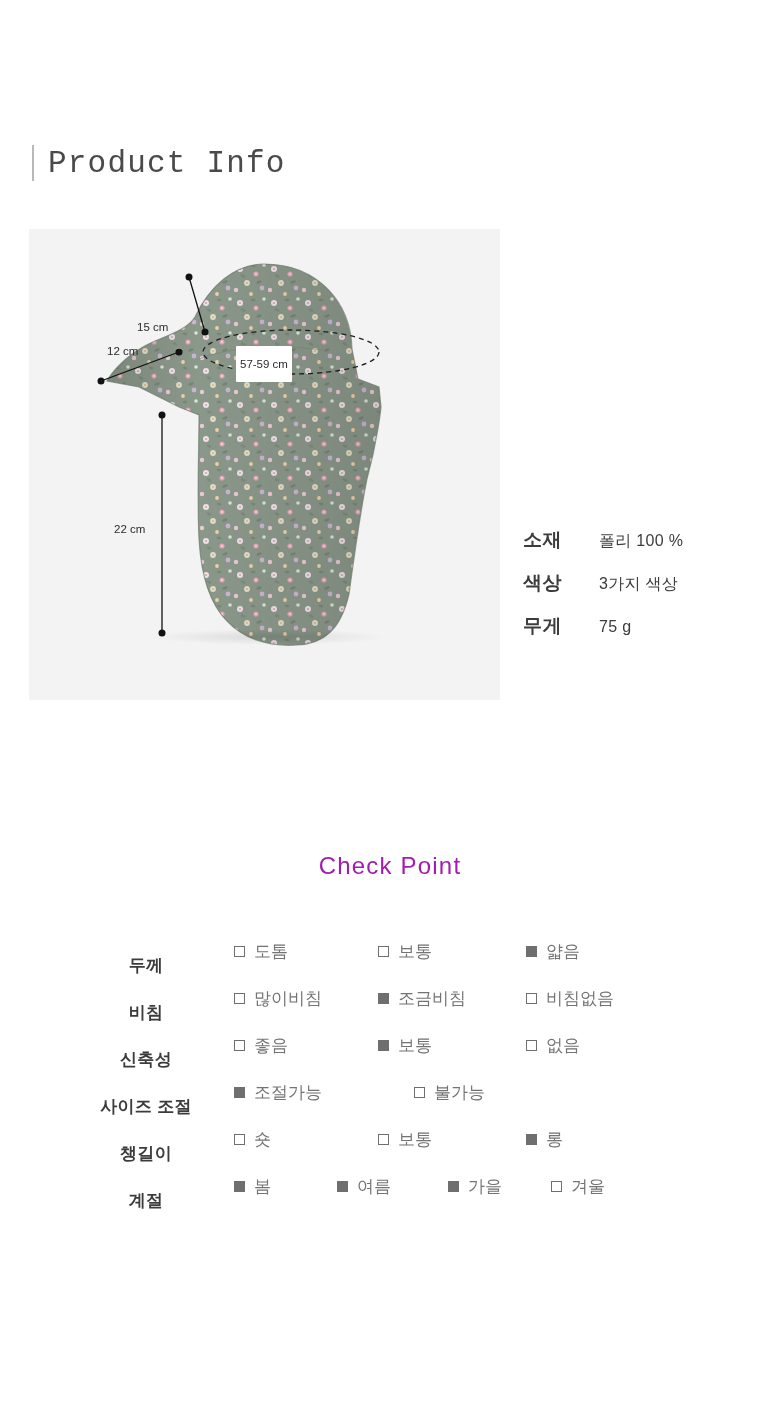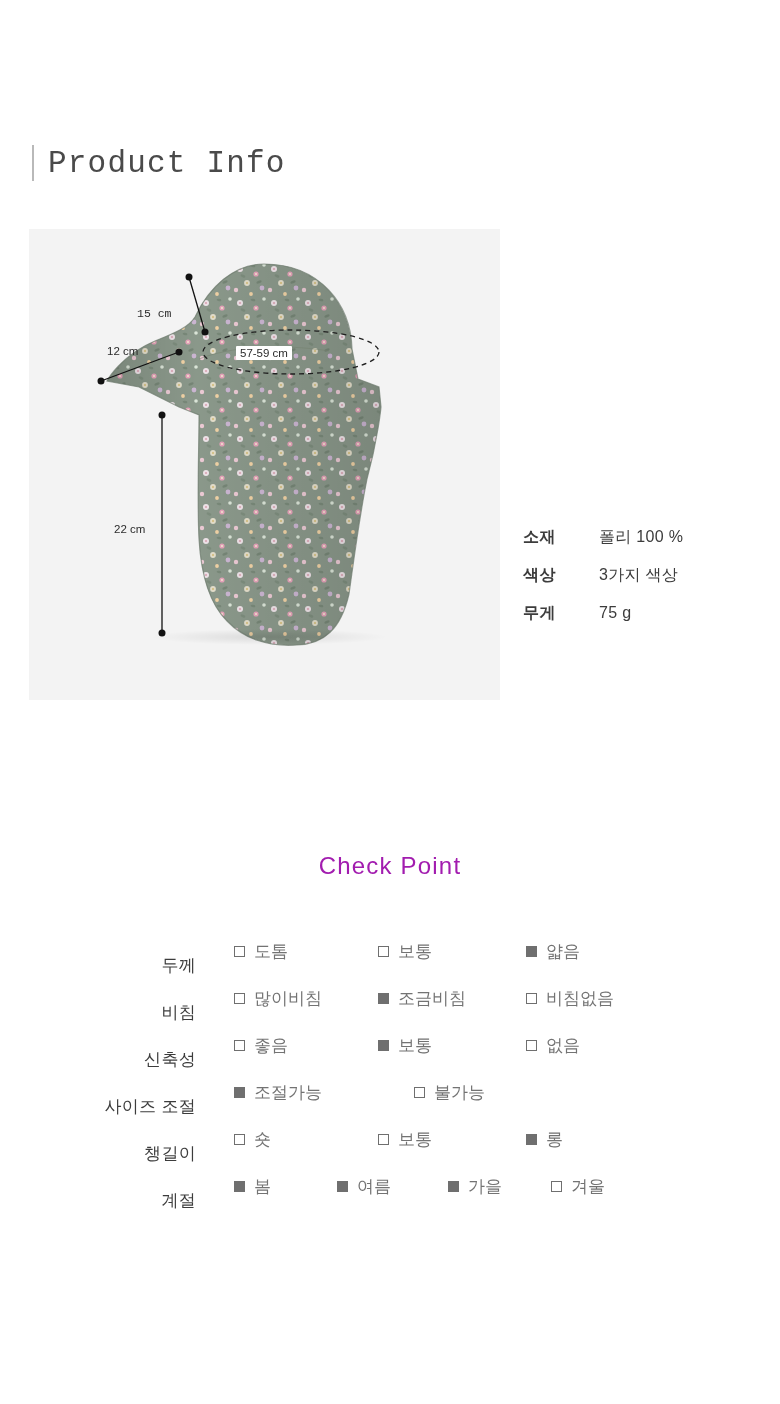--- a/index.html
+++ b/index.html
@@ -55,27 +55,27 @@
     width: 471px; height: 471px;
   }
   
   .meas {
     position: absolute;
     font-size: 11.5px;
     color: #2c2c2c;
     font-family: "Liberation Sans", sans-serif;
     white-space: nowrap;
   }
-  .m15 { left: 108px; top: 78px; font-family: Liberation Mono, monospace; }
+  .m15 { left: 108px; top: 92px; }
   .m12 { left: 78px; top: 116px; }
   .m22 { left: 85px; top: 294px; }
   .mhead {
     left: 207px; top: 117px;
     background: #ffffff;
-    padding: 1px 4px;
+    padding: 12px 4px;
     font-size: 11.5px;
     border-radius: 1px;
   }
   .shadow-ellipse {
     position: absolute;
     left: 120px; top: 400px;
     width: 240px; height: 16px;
     background: radial-gradient(ellipse at center, rgba(0,0,0,0.10) 0%, rgba(0,0,0,0.0) 70%);
   }
 
@@ -86,21 +86,21 @@
     top: 527px;
     width: 240px;
   }
   .spec-row {
     display: flex;
     align-items: baseline;
     margin-bottom: 17px;
   }
   .spec-label {
     width: 76px;
-    font-size: 16px;
+    font-size: 19px;
     font-weight: bold;
     color: #3c3c3c;
     letter-spacing: 0.5px;
   }
   .spec-value {
     font-size: 16px;
     color: #3c3c3c;
     letter-spacing: 0.3px;
   }
 
@@ -121,24 +121,24 @@
     top: 928px;
     width: 590px;
   }
   .check-row {
     display: flex;
     align-items: center;
     height: 47px;
   }
   .check-rowlabel {
     width: 100px;
-    text-align: right;
+    text-align: center;
     padding-right: 0;
     font-size: 17px;
-    font-weight: normal;
+    font-weight: bold;
     color: #3c3c3c;
     letter-spacing: 0.3px;
     margin-top: 28px;
   }
   .opts {
     display: flex;
     align-items: center;
     flex: 1;
     padding-left: 38px;
   }

